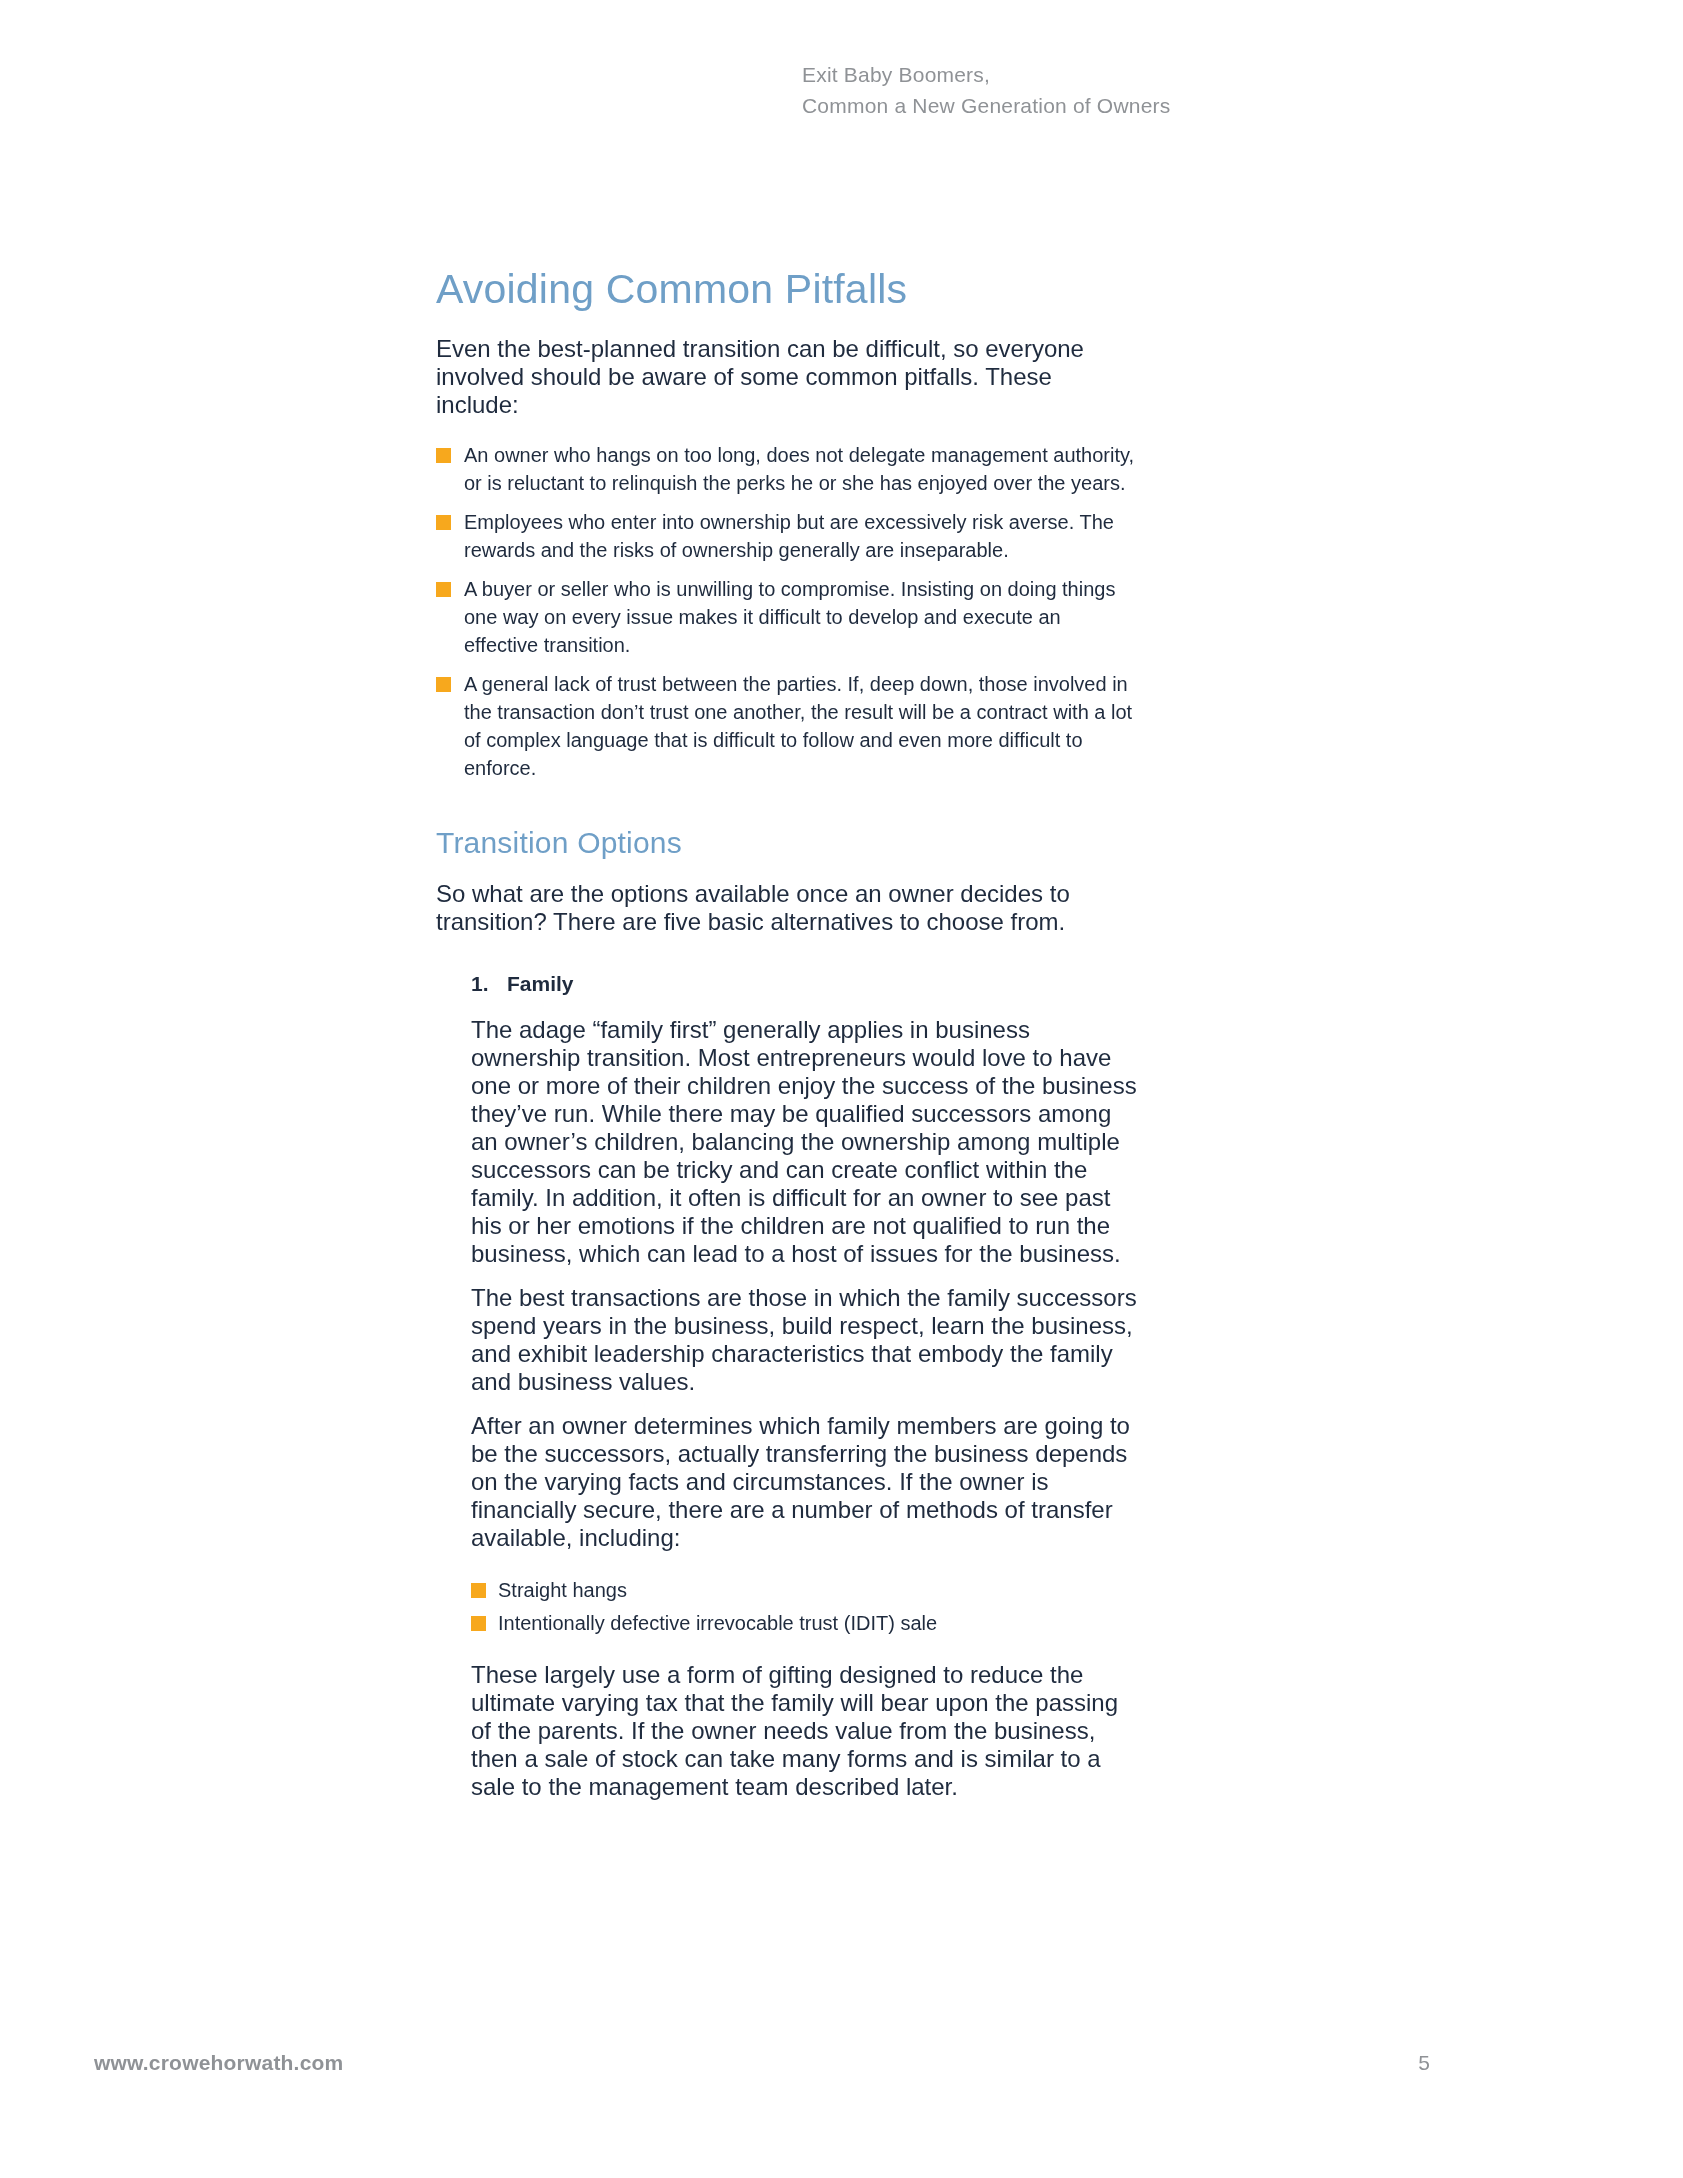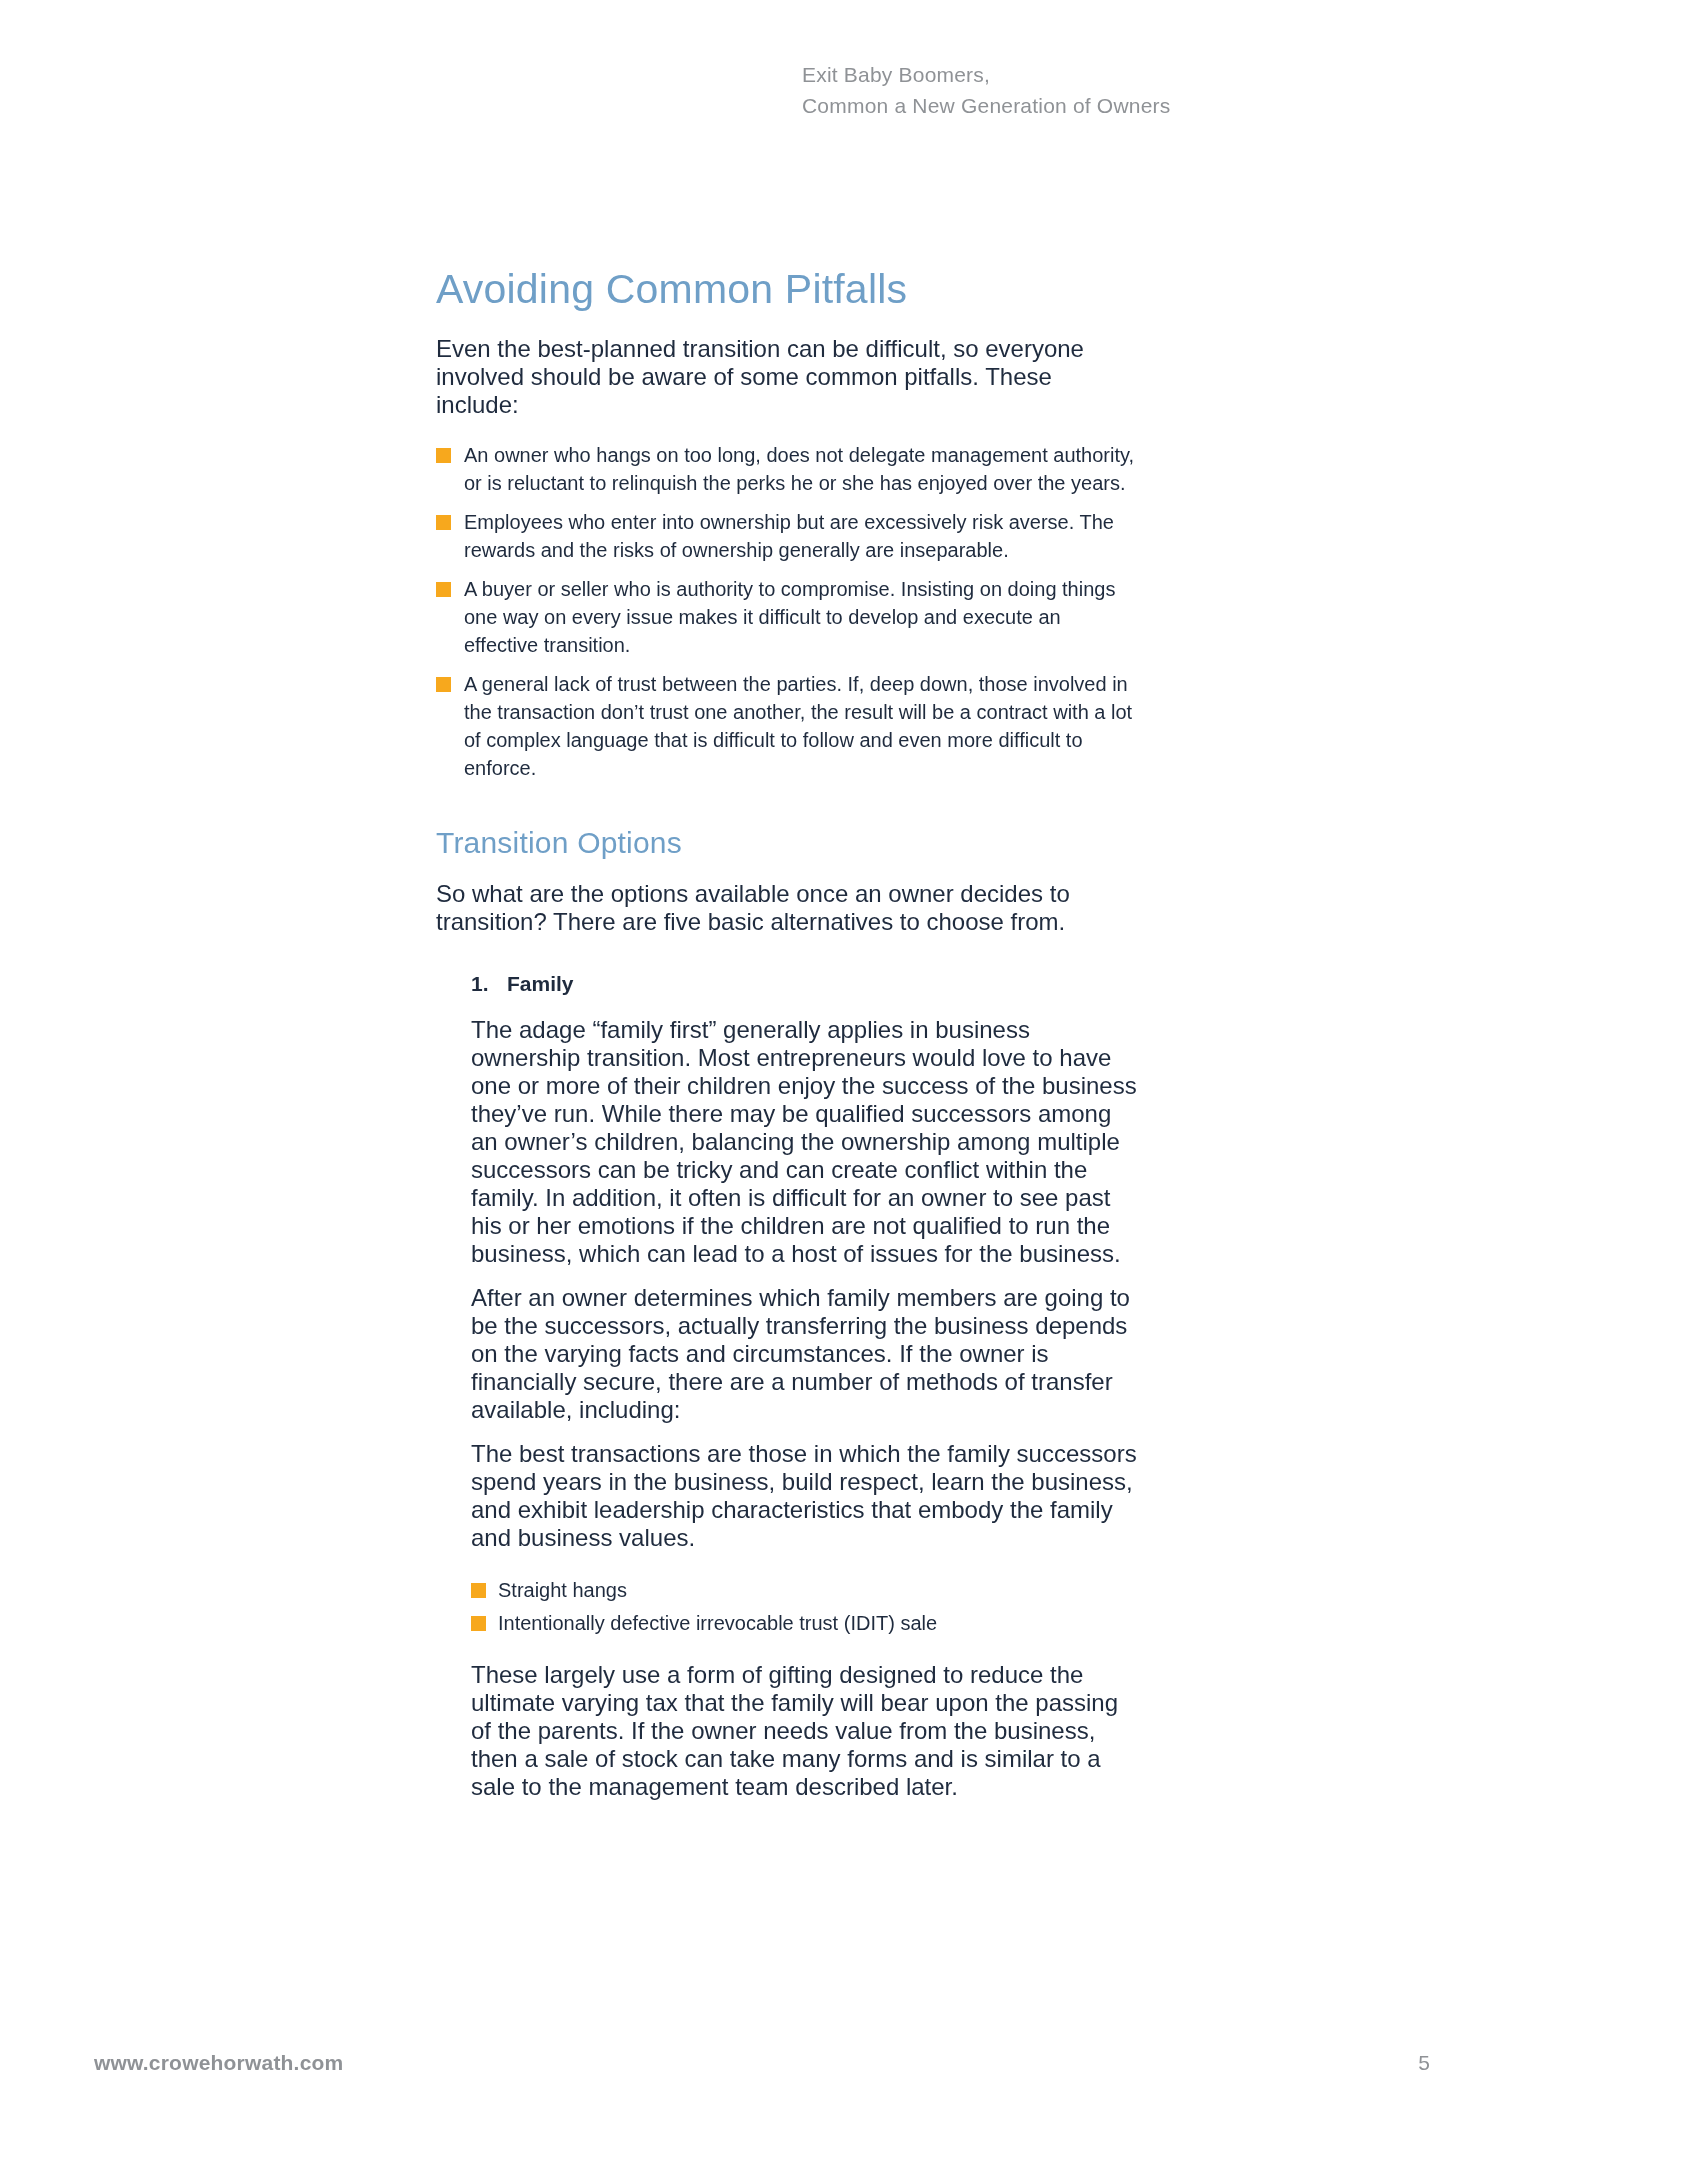--- a/index.html
+++ b/index.html
@@ -148,42 +148,42 @@
       <li>
         <span class="sq"></span>
         <span>An owner who hangs on too long, does not delegate management authority, or is reluctant to relinquish the perks he or she has enjoyed over the years.</span>
       </li>
       <li>
         <span class="sq"></span>
         <span>Employees who enter into ownership but are excessively risk averse. The rewards and the risks of ownership generally are inseparable.</span>
       </li>
       <li>
         <span class="sq"></span>
-        <span>A buyer or seller who is authority to compromise. Insisting on doing things one way on every issue makes it difficult to develop and execute an effective transition.</span>
+        <span>A buyer or seller who is unwilling to compromise. Insisting on doing things one way on every issue makes it difficult to develop and execute an effective transition.</span>
       </li>
       <li>
         <span class="sq"></span>
         <span>A general lack of trust between the parties. If, deep down, those involved in the transaction don’t trust one another, the result will be a contract with a lot of complex language that is difficult to follow and even more difficult to enforce.</span>
       </li>
     </ul>
 
     <h2 class="section-title">Transition Options</h2>
 
     <p class="body-text">So what are the options available once an owner decides to transition? There are five basic alternatives to choose from.</p>
 
     <div class="subsection">
 
       <div class="subsection-heading">
         <span class="num">1.</span>
         <span>Family</span>
       </div>
 
       <p class="body-text">The adage “family first” generally applies in business ownership transition. Most entrepreneurs would love to have one or more of their children enjoy the success of the business they’ve run. While there may be qualified successors among an owner’s children, balancing the ownership among multiple successors can be tricky and can create conflict within the family. In addition, it often is difficult for an owner to see past his or her emotions if the children are not qualified to run the business, which can lead to a host of issues for the business.</p>
+      <p class="body-text">The best transactions are those in which the family successors spend years in the business, build respect, learn the business, and exhibit leadership characteristics that embody the family and business values.</p>
       <p class="body-text">After an owner determines which family members are going to be the successors, actually transferring the business depends on the varying facts and circumstances. If the owner is financially secure, there are a number of methods of transfer available, including:</p>
-      <p class="body-text">The best transactions are those in which the family successors spend years in the business, build respect, learn the business, and exhibit leadership characteristics that embody the family and business values.</p>
 
       <ul class="square-list">
         <li>
           <span class="sq"></span>
           <span>Straight hangs</span>
         </li>
         <li>
           <span class="sq"></span>
           <span>Intentionally defective irrevocable trust (IDIT) sale</span>
         </li>

